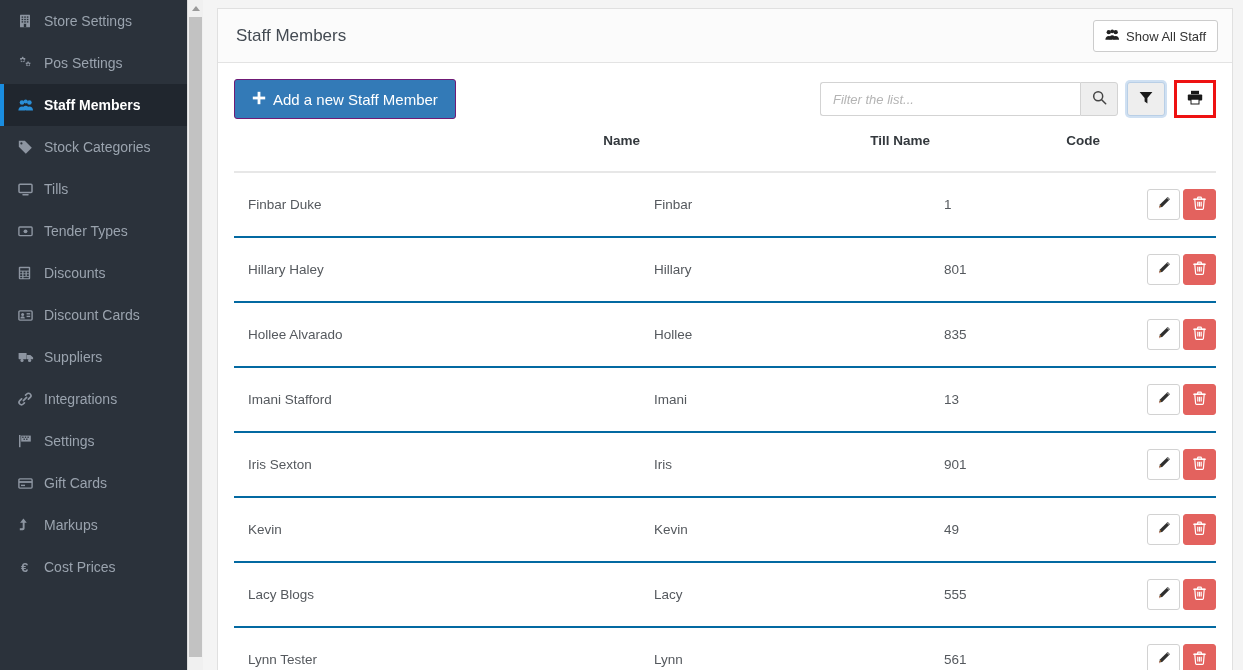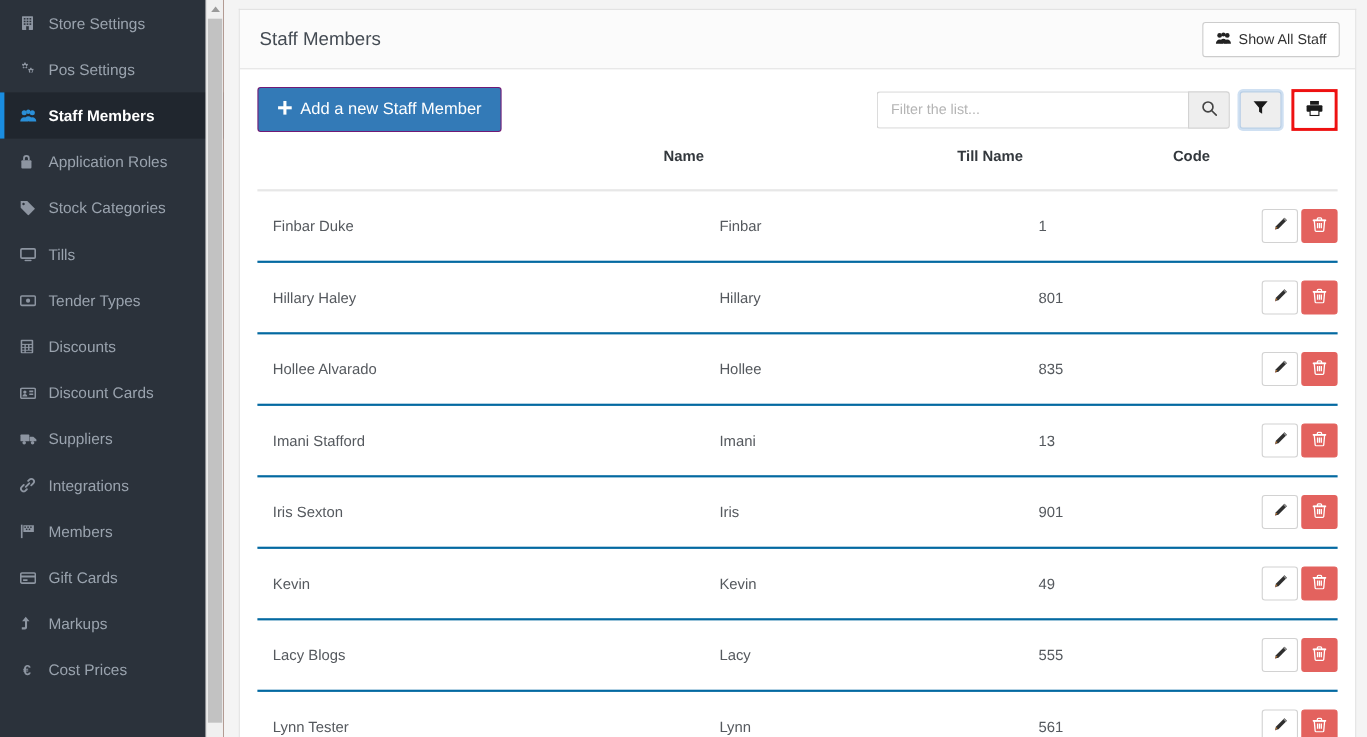--- a/index.html
+++ b/index.html
@@ -128,21 +128,21 @@
     font-size: 17px;
     color: #444b53;
   }
   .btn {
     font-family: "Liberation Sans", sans-serif;
     cursor: pointer;
     border-radius: 3px;
     font-size: 13px;
     line-height: 1;
     display: inline-flex;
-    align-items: center;
+    align-items: flex-end;
     justify-content: center;
   }
   .btn-default {
     background: #ffffff;
     border: 1px solid #cccccc;
     color: #333333;
     padding: 8px 11px;
     gap: 6px;
   }
   .btn-primary {
@@ -161,31 +161,32 @@
     align-items: center;
     justify-content: space-between;
     margin-bottom: 14px;
   }
   .toolbar-right {
     display: flex;
     align-items: center;
   }
   .filter-group { display: flex; align-items: stretch; }
   .filter-input {
-    width: 283px;
+    width: 260px;
     height: 34px;
     border: 1px solid #d3d3d3;
     border-right: none;
     border-radius: 3px 0 0 3px;
     padding: 0 12px;
     font-size: 13px;
     color: #555;
     font-family: "Liberation Sans", sans-serif;
     outline: none;
     background: #fff;
+    font-style: italic;
   }
   .filter-input::placeholder { color: #b4b4b4; }
   .btn-search {
     width: 38px; height: 34px;
     border: 1px solid #d3d3d3;
     border-radius: 0 3px 3px 0;
     background: #eeeeee;
     color: #555;
     cursor: pointer;
     display: flex; align-items: center; justify-content: center;
@@ -312,29 +313,20 @@
               <circle cx="7.7" cy="2.1" r="2"></circle>
               <path d="M0.4 11c0-2.4 1.6-4 3.6-4s3.6 1.6 3.6 4z"></path>
               <path d="M7.8 11c0-2.4 1.6-4 3.6-4s3.6 1.6 3.6 4z"></path>
               <path d="M4.2 10.6c0-2.6 1.5-4.4 3.5-4.4s3.5 1.8 3.5 4.4z"></path>
             </svg>
           </span>
           <span class="nav-label">Staff Members</span>
         </li>
         <li class="nav-item">
           <span class="nav-icon">
-            <svg width="12" height="14" viewBox="0 0 12 14" fill="currentColor">
-              <path d="M3 5.6V4a3 3 0 016 0v1.6h-1.6V4a1.4 1.4 0 00-2.8 0v1.6z"></path>
-              <rect x="1.4" y="5.6" width="9.2" height="7.6" rx="1"></rect>
-            </svg>
-          </span>
-          <span class="nav-label">Application Roles</span>
-        </li>
-        <li class="nav-item">
-          <span class="nav-icon">
             <svg width="14" height="14" viewBox="0 0 14 14" fill="currentColor">
               <path d="M0.8 0.8h6l7 7-6 6-7-7z"></path>
               <circle cx="3.4" cy="3.4" r="1.1" fill="#2b323b"></circle>
             </svg>
           </span>
           <span class="nav-label">Stock Categories</span>
         </li>
         <li class="nav-item">
           <span class="nav-icon">
             <svg width="15" height="13" viewBox="0 0 15 13" fill="none" stroke="currentColor" stroke-width="1.5">
@@ -412,21 +404,21 @@
               <path d="M3.2 1.6h9.6v6H3.2z"></path>
               <g fill="#2b323b">
                 <rect x="4.2" y="2.6" width="1.4" height="1.3"></rect>
                 <rect x="6.8" y="2.6" width="1.4" height="1.3"></rect>
                 <rect x="9.4" y="2.6" width="1.4" height="1.3"></rect>
                 <rect x="5.5" y="4.6" width="1.4" height="1.3"></rect>
                 <rect x="8.1" y="4.6" width="1.4" height="1.3"></rect>
               </g>
             </svg>
           </span>
-          <span class="nav-label">Members</span>
+          <span class="nav-label">Settings</span>
         </li>
         <li class="nav-item">
           <span class="nav-icon">
             <svg width="15" height="11" viewBox="0 0 15 11" fill="none" stroke="currentColor" stroke-width="1.4">
               <rect x="0.9" y="0.9" width="13.2" height="9.2" rx="1"></rect>
               <line x1="0.9" y1="4" x2="14.1" y2="4" stroke-width="1.8"></line>
               <line x1="3" y1="7.4" x2="7" y2="7.4"></line>
             </svg>
           </span>
           <span class="nav-label">Gift Cards</span>

